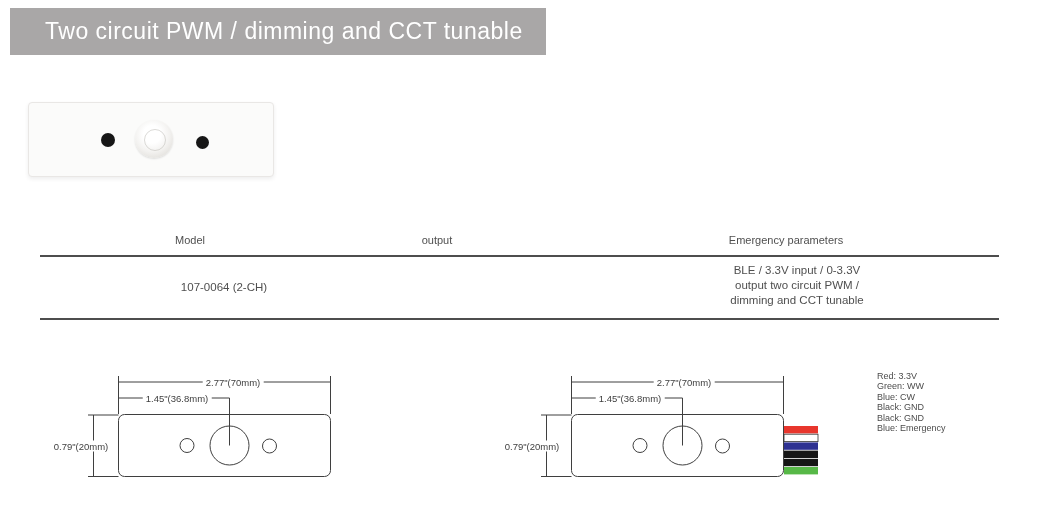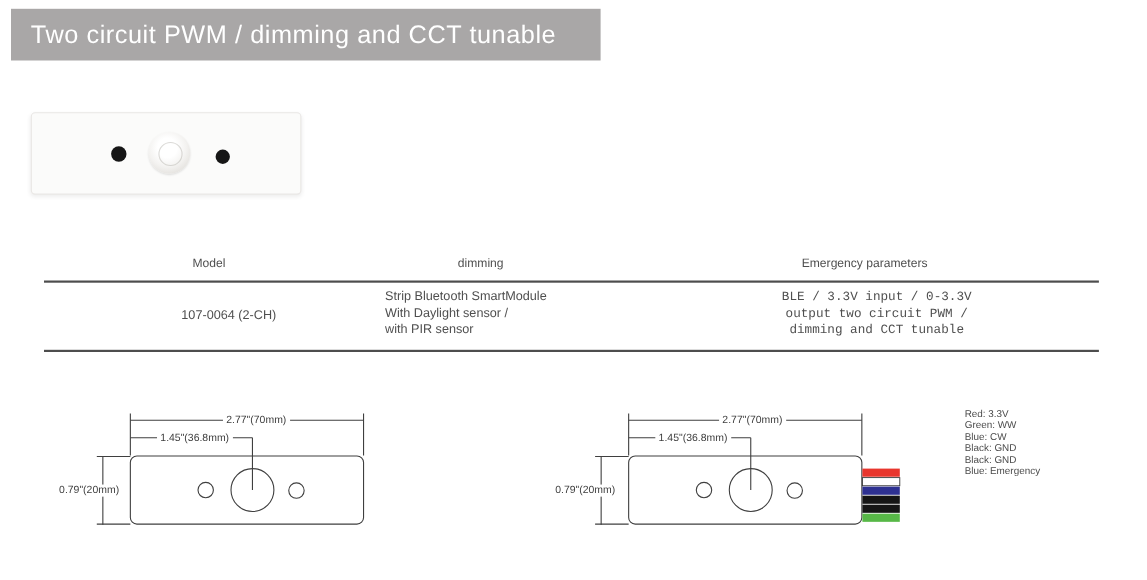--- a/index.html
+++ b/index.html
@@ -1,21 +1,21 @@
 <!DOCTYPE html>
 <html><head>
 <meta charset="utf-8">
 <style>
   html,body{margin:0;padding:0;background:#ffffff;}
   body{font-family:"Liberation Sans","DejaVu Sans",sans-serif;}
   #page{position:relative;width:1043px;height:527px;background:#ffffff;overflow:hidden;}
 
   
   .banner{position:absolute;left:10px;top:8px;width:536px;height:47px;
-          display:flex;align-items:center;padding-left:18px;box-sizing:border-box;}
+          display:flex;align-items:center;padding-left:35px;box-sizing:border-box;}
   .banner .title{color:#ffffff;font-size:23px;letter-spacing:.5px;font-weight:400;white-space:nowrap;}
 
   
   .photo{position:absolute;left:28px;top:102px;width:244px;height:73px;background:#fbfbfa;
          border:1px solid #e9e7e5;border-radius:4px;box-shadow:0 2px 4px rgba(0,0,0,.07);}
   .dot{position:absolute;border-radius:50%;background:#161616;}
   .dot-left{left:72px;top:30px;width:14px;height:14px;}
   .dot-right{left:167px;top:33px;width:13px;height:13px;}
   .dome{position:absolute;left:106px;top:17px;width:38px;height:38px;border-radius:50%;
         background:radial-gradient(circle at 45% 38%,#ffffff 28%,#f3f2f0 55%,#e2e0dc 82%,#d3d1cc 100%);
@@ -23,21 +23,21 @@
   .dome-inner{position:absolute;left:9px;top:9px;width:20px;height:20px;border-radius:50%;
         border:1px solid rgba(190,188,182,.55);}
 
   
   .rule{position:absolute;left:40px;width:959px;height:2px;background:#4d4d4d;}
   .rule-top{top:255px;} .rule-bottom{top:318px;}
   .th{position:absolute;top:234px;transform:translateX(-50%);font-size:11px;color:#4f4f4f;white-space:nowrap;}
   .cell{position:absolute;font-size:11.5px;color:#4f4f4f;line-height:15px;white-space:nowrap;}
   .cell-model{top:280px;transform:translateX(-50%);}
   .cell-sensor{left:350px;top:263px;text-align:left;}
-  .cell-elec{top:263px;transform:translateX(-50%);text-align:center;font-family:Liberation Mono, monospace;}
+  .cell-elec{top:263px;transform:translateX(-50%);text-align:center;}
 
   
   svg.draw{position:absolute;left:0;top:0;}
   .dim-label{position:absolute;transform:translate(-50%,-50%);background:#ffffff;
              font-size:9.5px;color:#3e3e3e;padding:0 3px;white-space:nowrap;}
   .legend{position:absolute;left:852px;top:371px;font-size:9px;line-height:10.4px;color:#4c4c4c;}
   .legend div{white-space:nowrap;padding-left:25px;}
 </style>
 </head>
 <body>
@@ -53,30 +53,25 @@
     <span class="dome">
       <span class="dome-inner"></span>
     </span>
     <span class="dot dot-right"></span>
   </div>
 
   <div class="rule rule-top"></div>
   <div class="rule rule-bottom"></div>
 
   <span class="th" style="left:190px">Model</span>
-  <span class="th" style="left:437px">dimming</span>
+  <span class="th" style="left:437px">output</span>
   <span class="th" style="left:786px">Emergency parameters</span>
 
-  <span class="cell cell-model" style="left:208px">107-0064 (2-CH)</span>
+  <span class="cell cell-model" style="left:224px">107-0064 (2-CH)</span>
 
-  <div class="cell cell-sensor">
-    <div>Strip Bluetooth SmartModule</div>
-    <div>With Daylight sensor /</div>
-    <div>with PIR sensor</div>
-  </div>
 
   <div class="cell cell-elec" style="left:797px">
     <div>BLE / 3.3V input / 0-3.3V</div>
     <div>output two circuit PWM /</div>
     <div>dimming and CCT tunable</div>
   </div>
 
   <svg class="draw" width="1043" height="527" viewBox="0 0 1043 527" fill="none" stroke="#3f3f3f" stroke-width="1">
 
     <g>

